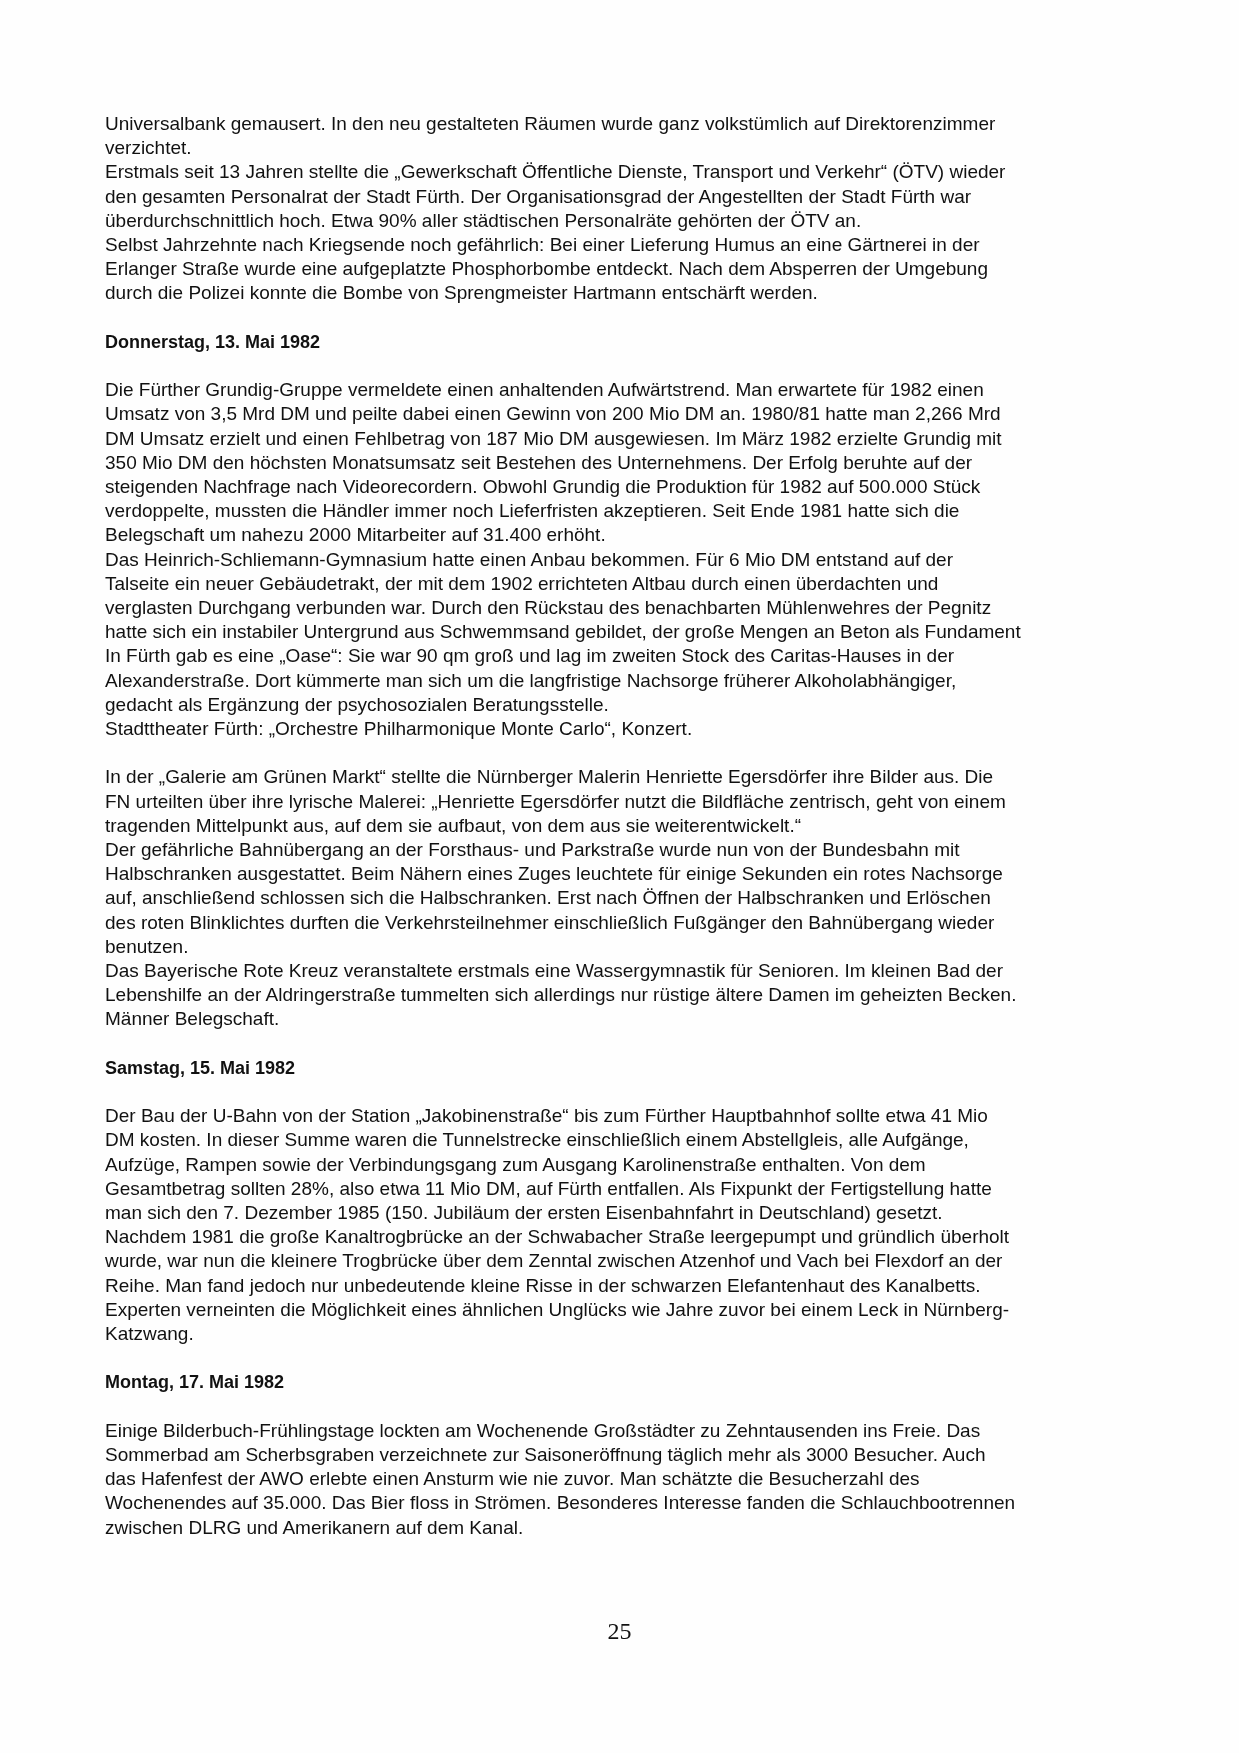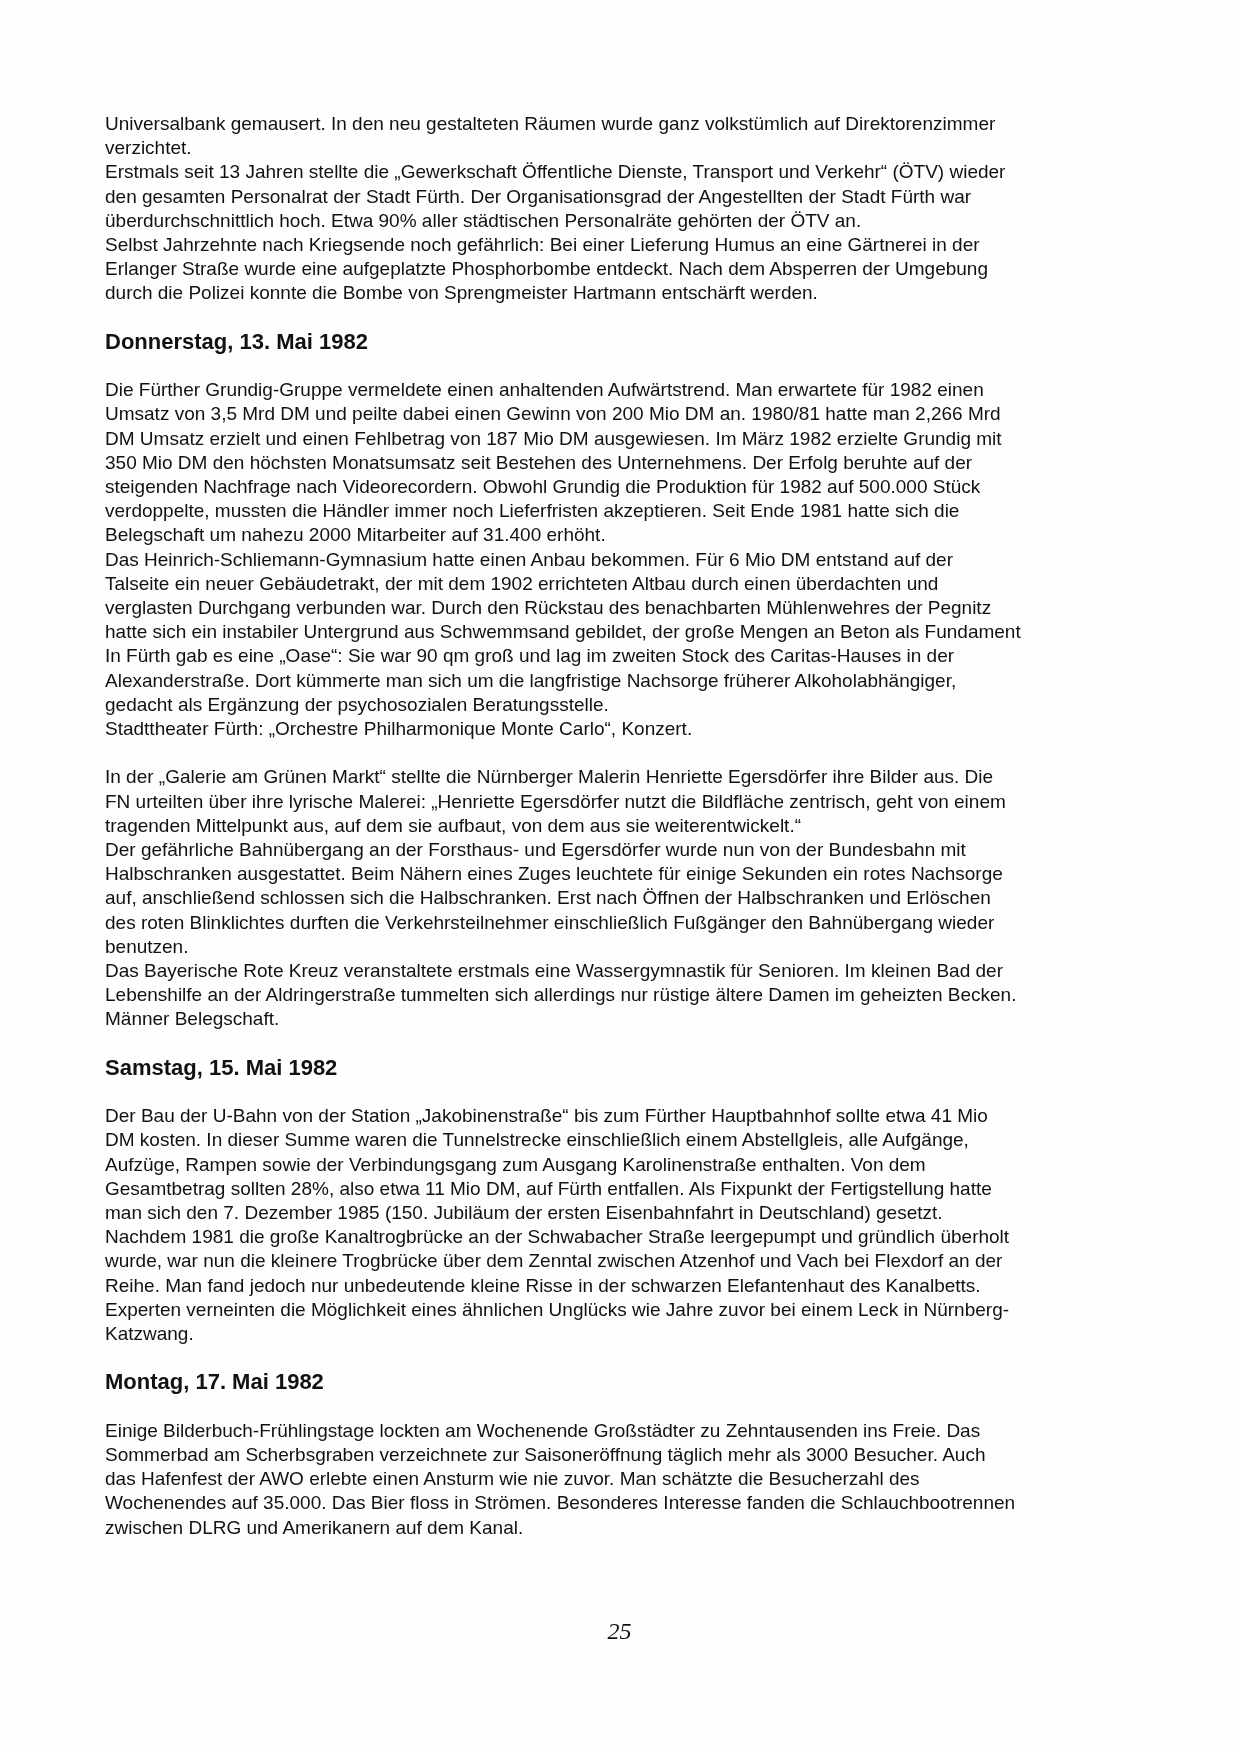--- a/index.html
+++ b/index.html
@@ -24,35 +24,34 @@
     width: 935px;
     font-size: 19px;
     line-height: 24.2px;
   }
   .block-paragraph {
     margin: 0 0 24.2px 0;
   }
   .block-heading {
     margin: 0 0 24.2px 0;
     font-weight: bold;
-    font-size: 22px;
+    font-size: 18px;
   }
   .text-line {
     white-space: nowrap;
   }
   .page-number {
     position: absolute;
     top: 1618px;
     left: 0;
     width: 1239px;
     text-align: center;
     font-family: "Liberation Serif", serif;
     font-size: 24px;
     color: #111111;
-    font-style: italic;
   }
 </style>
 </head>
 <body>
 
 <div class="page">
   <div class="content" id="document-content">
       <div class="block-paragraph">
         <div class="text-line">Universalbank gemausert. In den neu gestalteten Räumen wurde ganz volkstümlich auf Direktorenzimmer</div>
         <div class="text-line">verzichtet.</div>
@@ -78,21 +77,21 @@
         <div class="text-line">hatte sich ein instabiler Untergrund aus Schwemmsand gebildet, der große Mengen an Beton als Fundament</div>
         <div class="text-line">In Fürth gab es eine „Oase“: Sie war 90 qm groß und lag im zweiten Stock des Caritas-Hauses in der</div>
         <div class="text-line">Alexanderstraße. Dort kümmerte man sich um die langfristige Nachsorge früherer Alkoholabhängiger,</div>
         <div class="text-line">gedacht als Ergänzung der psychosozialen Beratungsstelle.</div>
         <div class="text-line">Stadttheater Fürth: „Orchestre Philharmonique Monte Carlo“, Konzert.</div>
       </div>
       <div class="block-paragraph">
         <div class="text-line">In der „Galerie am Grünen Markt“ stellte die Nürnberger Malerin Henriette Egersdörfer ihre Bilder aus. Die</div>
         <div class="text-line">FN urteilten über ihre lyrische Malerei: „Henriette Egersdörfer nutzt die Bildfläche zentrisch, geht von einem</div>
         <div class="text-line">tragenden Mittelpunkt aus, auf dem sie aufbaut, von dem aus sie weiterentwickelt.“</div>
-        <div class="text-line">Der gefährliche Bahnübergang an der Forsthaus- und Egersdörfer wurde nun von der Bundesbahn mit</div>
+        <div class="text-line">Der gefährliche Bahnübergang an der Forsthaus- und Parkstraße wurde nun von der Bundesbahn mit</div>
         <div class="text-line">Halbschranken ausgestattet. Beim Nähern eines Zuges leuchtete für einige Sekunden ein rotes Nachsorge</div>
         <div class="text-line">auf, anschließend schlossen sich die Halbschranken. Erst nach Öffnen der Halbschranken und Erlöschen</div>
         <div class="text-line">des roten Blinklichtes durften die Verkehrsteilnehmer einschließlich Fußgänger den Bahnübergang wieder</div>
         <div class="text-line">benutzen.</div>
         <div class="text-line">Das Bayerische Rote Kreuz veranstaltete erstmals eine Wassergymnastik für Senioren. Im kleinen Bad der</div>
         <div class="text-line">Lebenshilfe an der Aldringerstraße tummelten sich allerdings nur rüstige ältere Damen im geheizten Becken.</div>
         <div class="text-line">Männer Belegschaft.</div>
       </div>
       <div class="block-heading">Samstag, 15. Mai 1982</div>
       <div class="block-paragraph">

